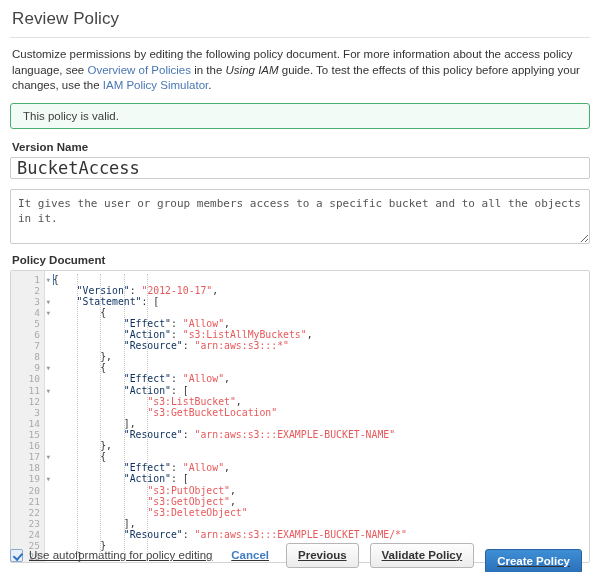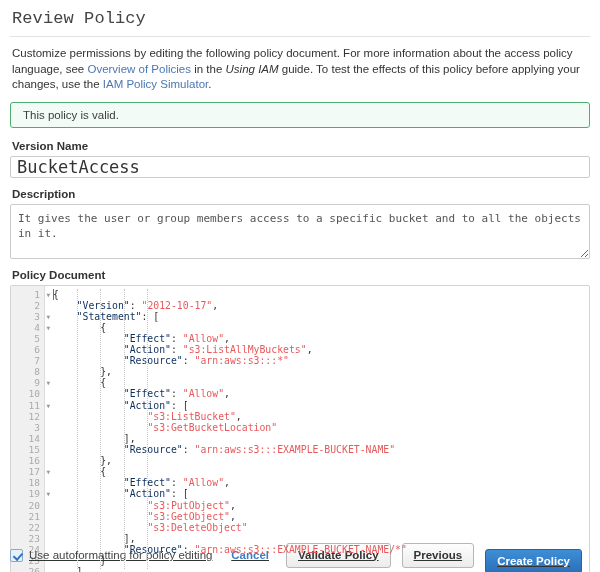--- a/index.html
+++ b/index.html
@@ -23,21 +23,20 @@
     width: 600px;
   }
 
   
   .page-title {
     font-size: 17px;
     font-weight: normal;
     color: #444444;
     margin: 9px 0 8px 2px;
     letter-spacing: .1px;
-    font-family: Liberation Mono, monospace;
   }
   .title-rule {
     border: 0;
     border-top: 1px solid #e2e2e2;
     margin: 0 0 9px 0;
   }
 
   
   .intro {
     font-size: 11.5px;
@@ -288,21 +287,20 @@
   <div class="valid-banner">
     <span>This policy is valid.</span>
   </div>
 
   <div class="field-block">
     <label class="field-label">Version Name</label>
     <input class="text-input" type="text" value="BucketAccess" style="">
   </div>
 
   <div class="field-block">
-    <label class="field-label">Description</label>
     <textarea class="desc-area" style="">It gives the user or group members access to a specific bucket and to all the objects in it.</textarea>
   </div>
 
   <div class="field-block">
     <label class="field-label">Policy Document</label>
     <div class="editor-wrap">
       <div class="gutter" id="gutter">
           <div class="gutter-row"><span class="num">1</span><span class="fold">▼</span></div>
           <div class="gutter-row"><span class="num">2</span></div>
           <div class="gutter-row"><span class="num">3</span><span class="fold">▼</span></div>
@@ -372,17 +370,17 @@
 
 </div>
 
 <div class="footer">
   <div class="autoformat">
     <span class="chk"></span>
     <span class="autoformat-label">Use autoformatting for policy editing</span>
   </div>
   <div class="actions">
     <a class="link-btn" href="#">Cancel</a>
+    <button class="btn btn-default">Previous</button>
     <button class="btn btn-default">Validate Policy</button>
-    <button class="btn btn-default">Previous</button>
     <button class="btn btn-primary">Create Policy</button>
   </div>
 </div>
 
 </body></html>

